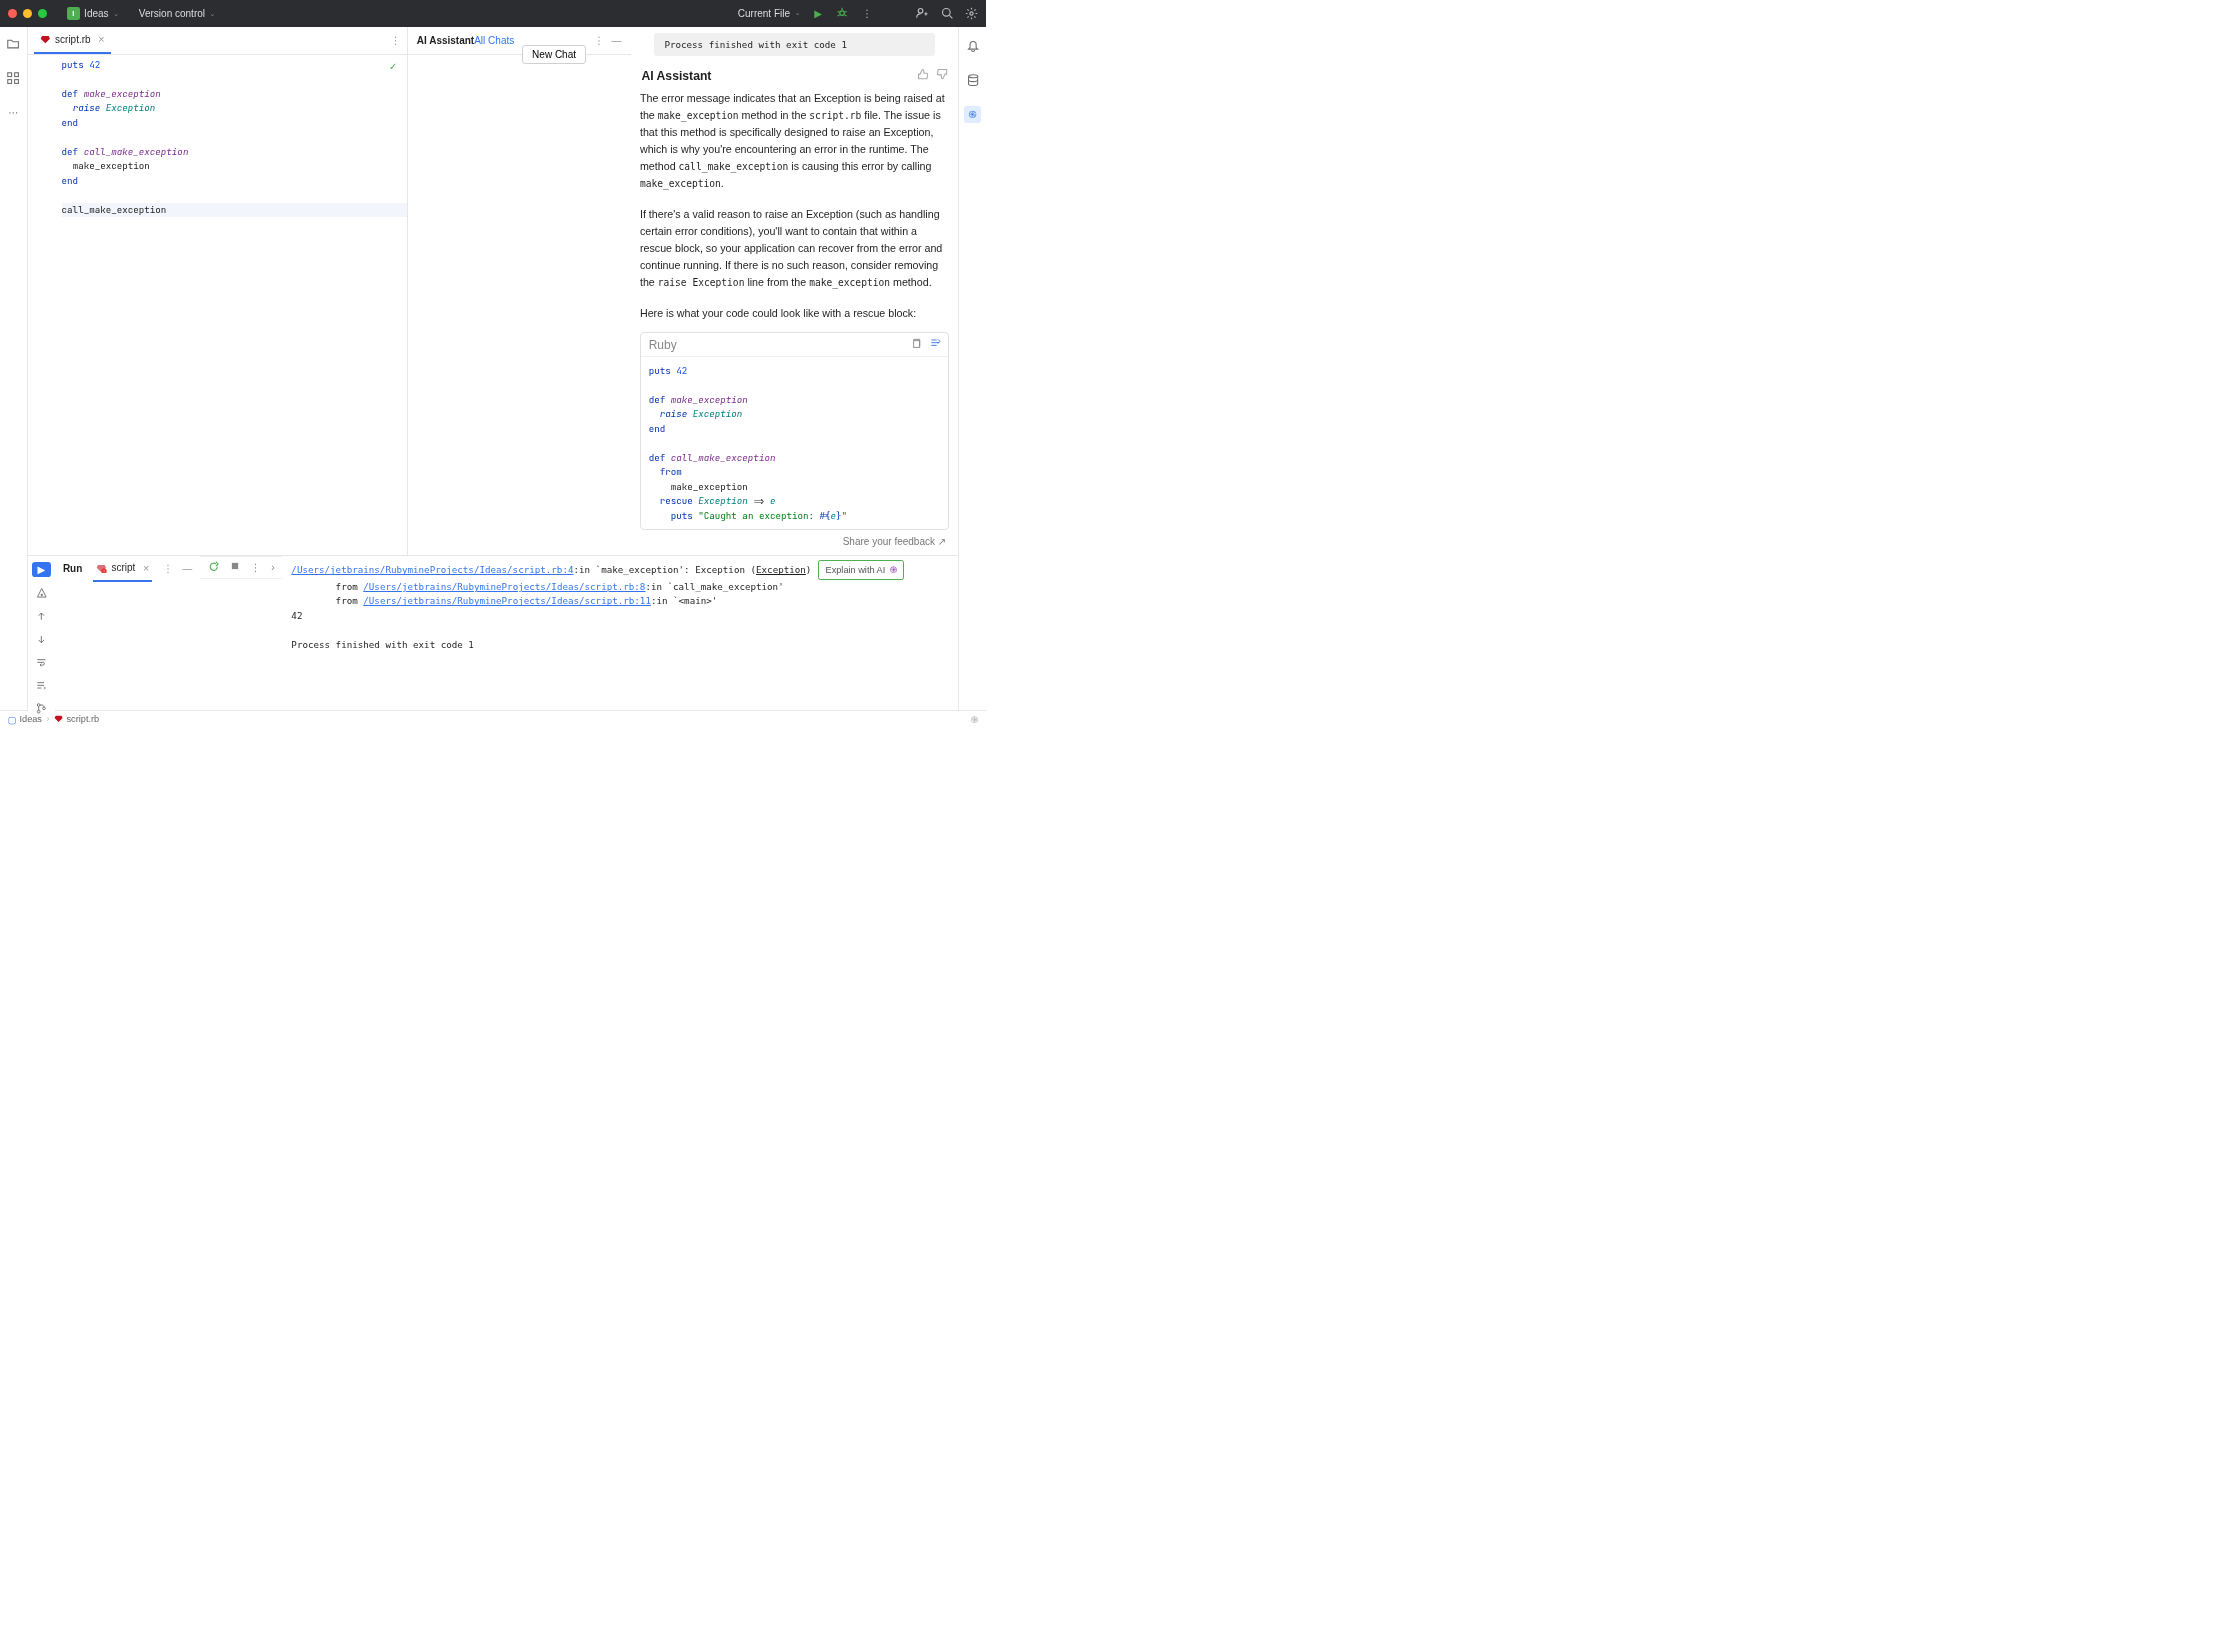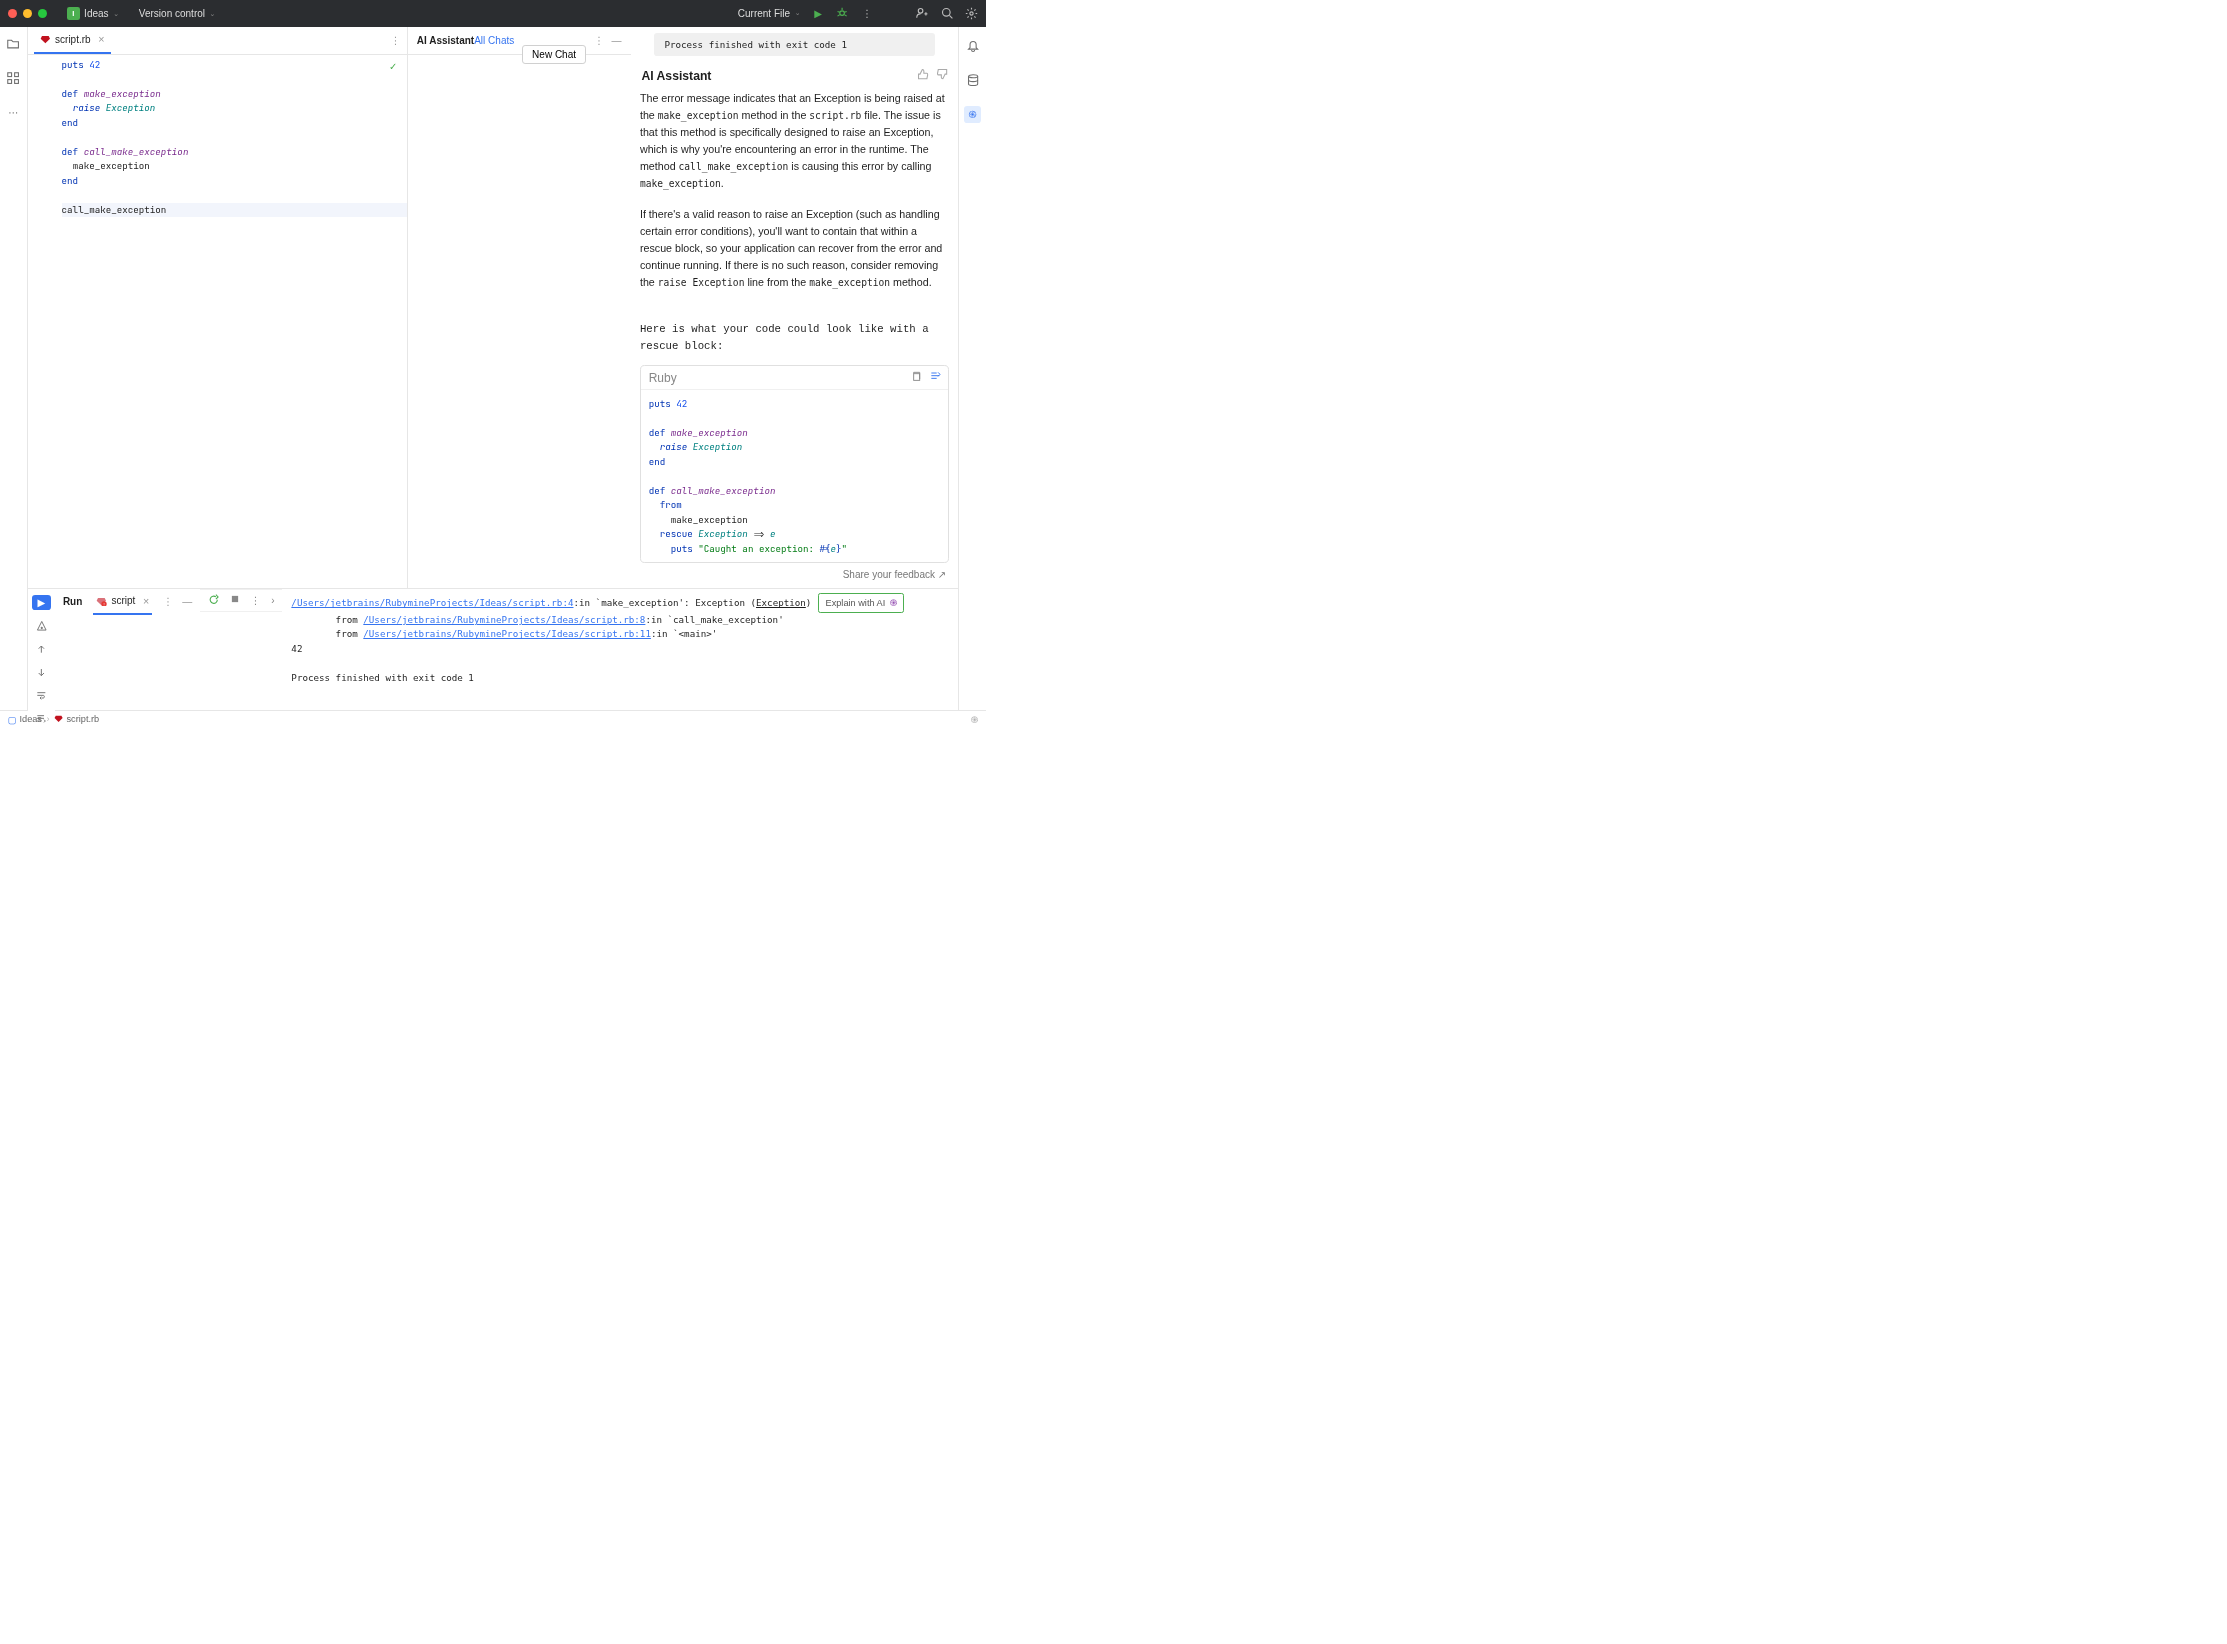--- a/index.html
+++ b/index.html
@@ -224,21 +224,21 @@
                   </svg>
               </span>
             </span>
           </div>
           <div class="prose">
             <span>The error message indicates that an Exception is being raised at the </span><span class="mono">make_exception</span><span> method in the </span><span class="mono">script.rb</span><span> file. The issue is that this method is specifically designed to raise an Exception, which is why you're encountering an error in the runtime. The method </span><span class="mono">call_make_exception</span><span> is causing this error by calling </span><span class="mono">make_exception</span><span>.</span>
           </div>
           <div class="prose" style="margin-top:13.8px;">
             <span>If there's a valid reason to raise an Exception (such as handling certain error conditions), you'll want to contain that within a rescue block, so your application can recover from the error and continue running. If there is no such reason, consider removing the </span><span class="mono">raise Exception</span><span> line from the </span><span class="mono">make_exception</span><span> method.</span>
           </div>
-          <div class="prose" style="margin-top:30px;font-family:Liberation Mono, monospace;">Here is what your code could look like with a rescue block:</div>
+          <div class="prose" style="margin-top:14px;">Here is what your code could look like with a rescue block:</div>
           <div class="code-block">
             <div class="code-block-hdr">
               <span>Ruby</span>
               <span class="icons">
                 <span style="cursor:pointer;">
                   <svg width="10.7" height="10.7" viewBox="0 0 16 16" fill="none" stroke="currentColor" stroke-width="1.4">
                       <rect x="4" y="4" width="9" height="10"></rect>
                       <path d="M4 4V2h9v10"></path>
                     </svg>
                 </span>

